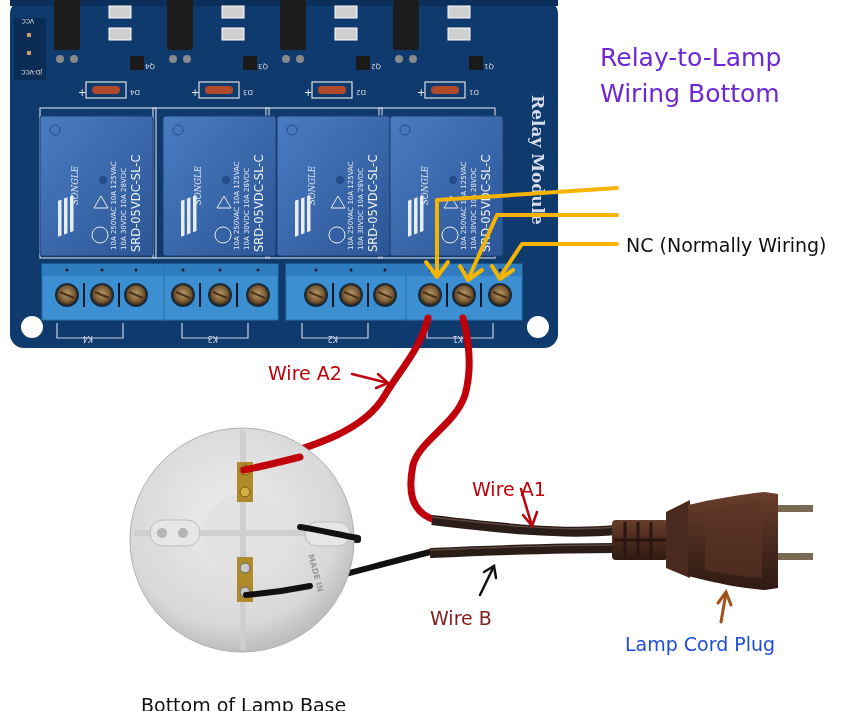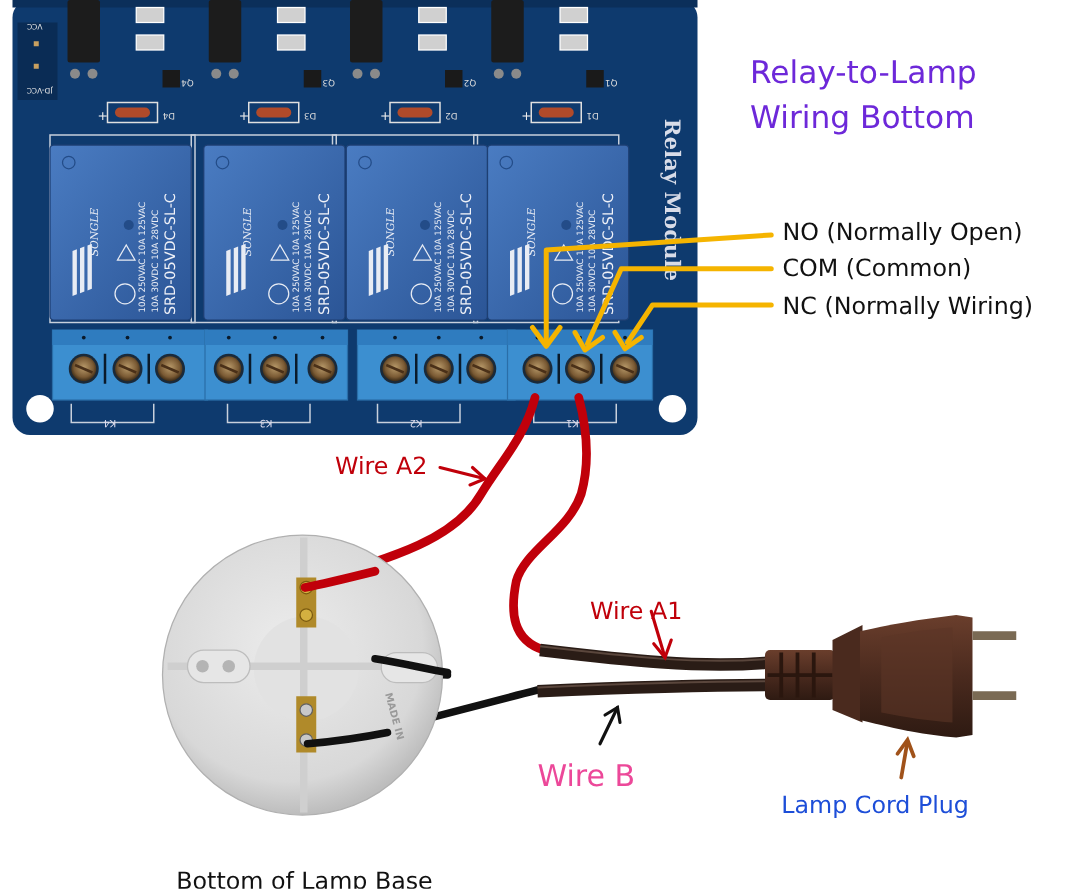--- a/index.html
+++ b/index.html
@@ -2,21 +2,21 @@
 <html><head>
 <meta charset="utf-8">
 <style>
   html, body { margin: 0; padding: 0; background: #ffffff; }
   body { width: 861px; height: 711px; position: relative; overflow: hidden; font-family: "DejaVu Sans", sans-serif; }
   #stage { position: absolute; left: 0; top: 0; width: 861px; height: 711px; }
   .label { position: absolute; white-space: nowrap; font-family: "DejaVu Sans", sans-serif; line-height: 1; }
   .title { left: 600px; top: 40px; font-size: 25px; color: #6d28d9; line-height: 36px; }
   .pin { font-size: 19px; color: #111; left: 626px; }
   .red-label { color: #c0000a; font-size: 19px; }
-  .black-label { color: #ec4899; font-size: 24px; }
+  .black-label { color: #7f1d1d; font-size: 19px; }
   .brown-label { color: #1d4ed8; font-size: 19px; }
   .caption { color: #111; font-size: 19px; }
 </style>
 </head>
 <body>
 
 <div id="stage">
 <svg width="861" height="711" viewBox="0 0 861 711" xmlns="http://www.w3.org/2000/svg">
   <defs>
     <radialGradient id="screw" cx="50%" cy="45%" r="55%">
@@ -332,22 +332,20 @@
     <polyline points="718,603 726,592 731,605"></polyline>
   </g>
 </svg>
 
 
 <div class="label title">
   <div>Relay-to-Lamp</div>
   <div>Wiring Bottom</div>
 </div>
 
-<div class="label pin" style="top:177px;">NO (Normally Open)</div>
-<div class="label pin" style="top:206px;">COM (Common)</div>
 <div class="label pin" style="top:236px;">NC (Normally Wiring)</div>
 
 <div class="label red-label" style="left:268px; top:364px;">Wire A2</div>
 <div class="label red-label" style="left:472px; top:480px;">Wire A1</div>
 <div class="label black-label" style="left:430px; top:609px;">Wire B</div>
 
 <div class="label caption" style="left:141px; top:660px;margin-top:36px;">Bottom of Lamp Base</div>
 <div class="label brown-label" style="left:625px; top:635px;">Lamp Cord Plug</div>
 </div>
 

